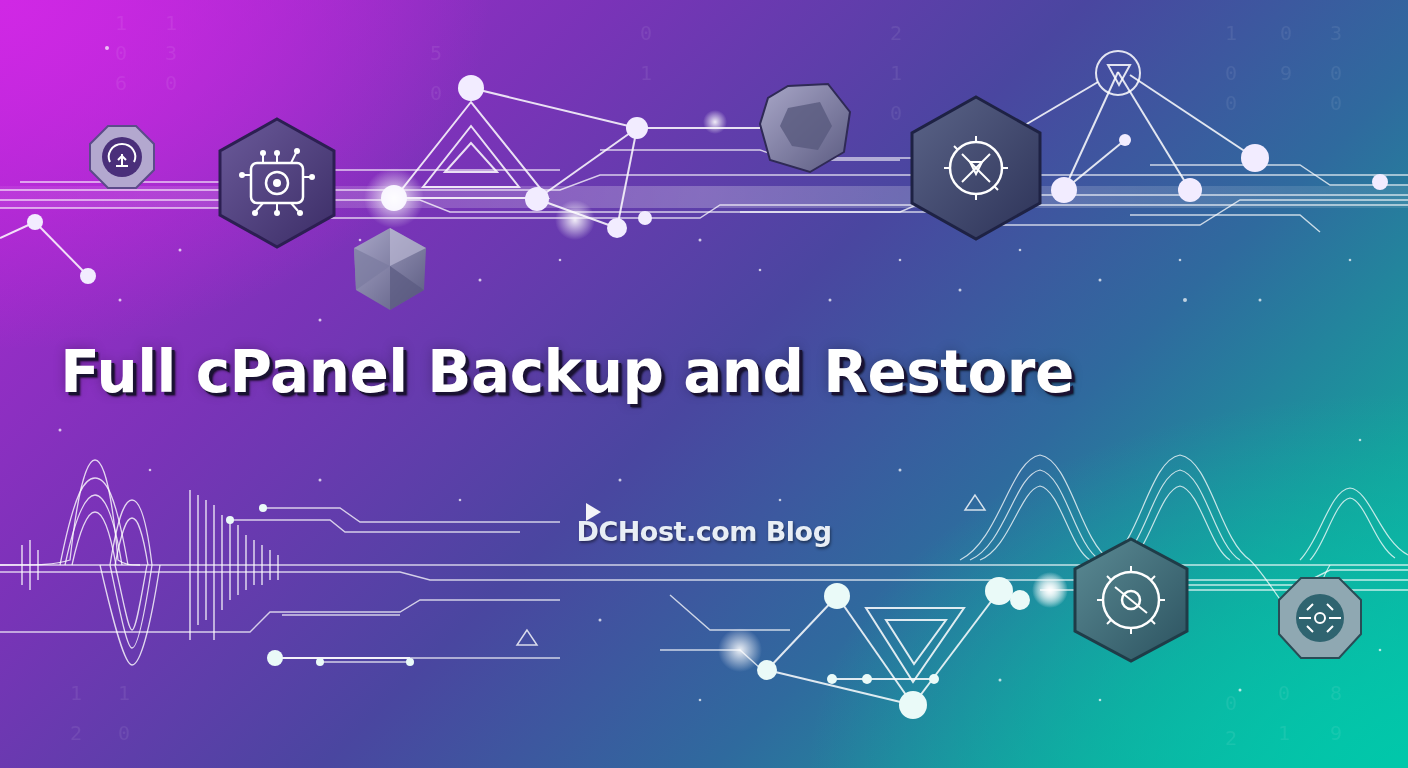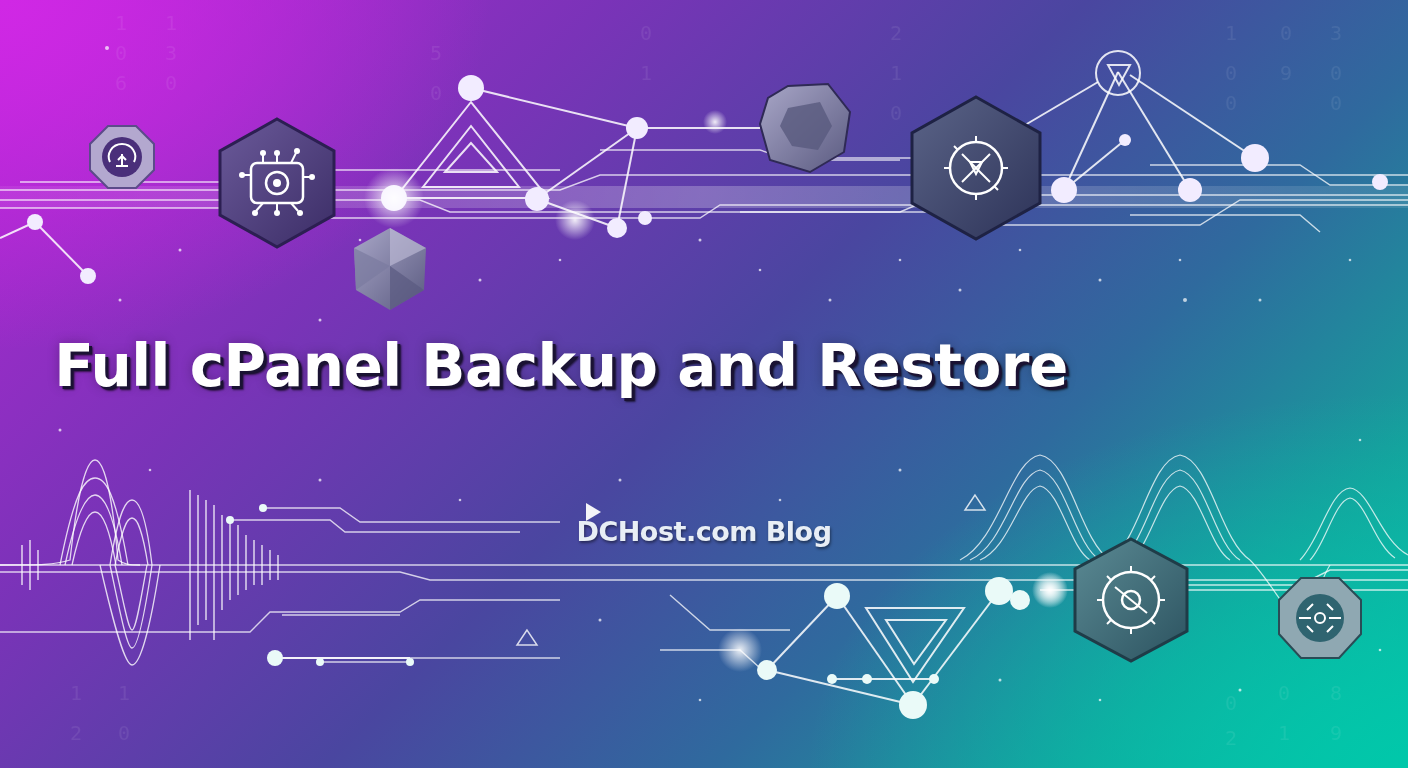--- a/index.html
+++ b/index.html
@@ -11,21 +11,21 @@
       radial-gradient(ellipse 800px 500px at 1408px 768px, rgba(0,200,170,0.95), rgba(0,200,170,0) 75%),
       linear-gradient(135deg, #b626d6 0%, #7a33b8 28%, #4a46a0 50%, #2f6a9e 68%, #179e9c 85%, #0cbfa8 100%);
   }
   .bg-art { position: absolute; left: 0; top: 0; width: 1408px; height: 768px; }
   .title {
     position: absolute; left: 0; top: 328px; width: 1118px;
     text-align: center; color: #ffffff;
     font-family: "DejaVu Sans", sans-serif; font-weight: bold;
     font-size: 58px; line-height: 72px; letter-spacing: -0.5px;
     text-shadow: 3px 3px 0 #1a1233, 4px 4px 2px rgba(0,0,0,0.6), 0 0 12px rgba(0,0,0,0.25);
-    margin: 2px;
+    margin: 8px;
   }
   .title span { display: block; }
   .subtitle {
     position: absolute; left: 0; top: 516px; width: 1408px; text-align: center;
     color: #e8eef5; font-family: "DejaVu Sans", sans-serif; font-weight: bold;
     font-size: 27px; letter-spacing: -0.5px;
     text-shadow: 1px 2px 3px rgba(0,0,0,0.45);
     margin: 0;
   }
   .badge { position: absolute; }

